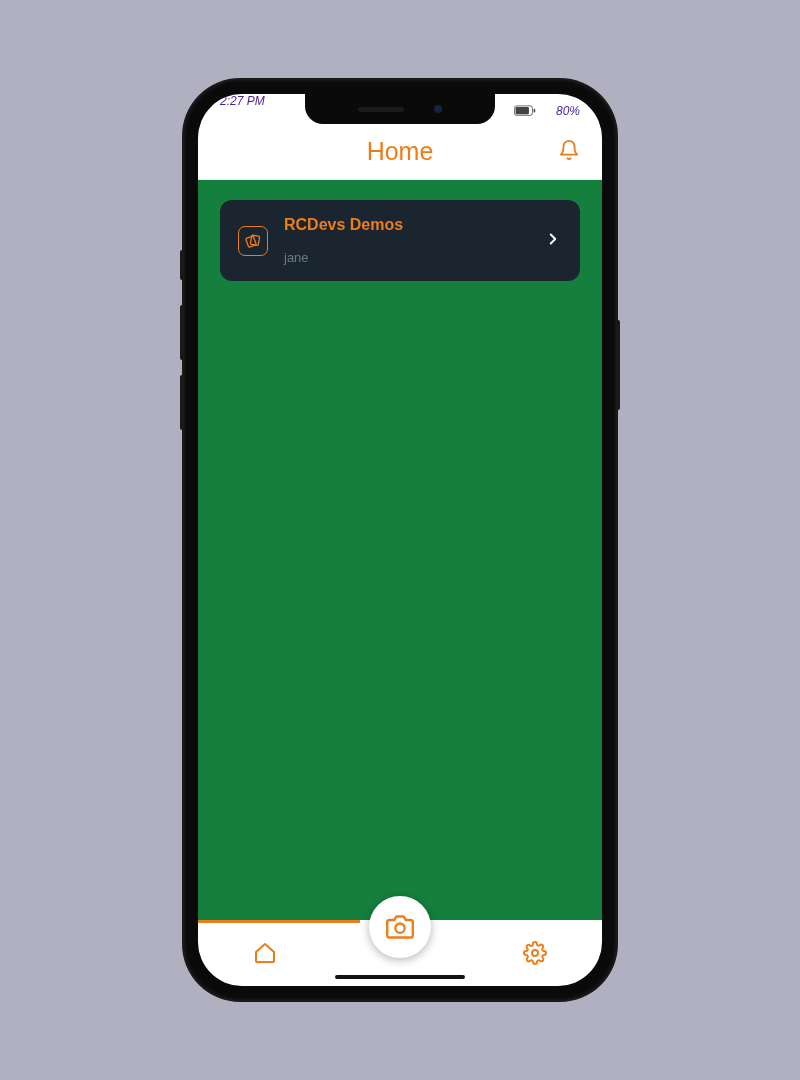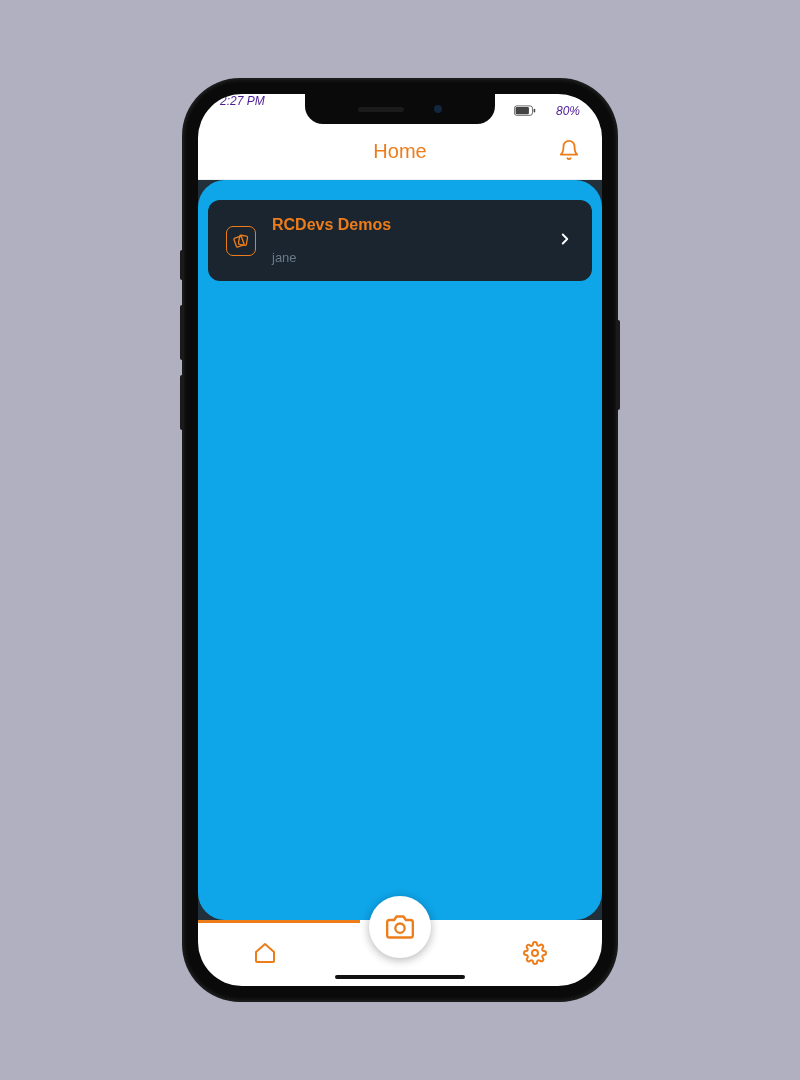--- a/index.html
+++ b/index.html
@@ -84,36 +84,35 @@
     height: 56px;
     background: #ffffff;
     display:flex;
     align-items:center;
     justify-content:center;
     position:relative;
     border-bottom: 1px solid #eee;
   }
   .header-title {
     color: #ed7d1a;
-    font-size: 20px;
+    font-size: 25px;
     font-weight: 500;
   }
   .header-bell {
     position: absolute;
     right: 22px;
     top: 50%;
     transform: translateY(-50%);
     color: #ed7d1a;
   }
   .content {
     flex: 1;
-    background: #0ea5e9;
-    padding: 20px 10px;
+    background: #15803d;
+    padding: 20px 22px;
     overflow:hidden;
-    border-radius:27px;
   }
   .card {
     background: #1a2530;
     border-radius: 12px;
     padding: 16px 18px;
     display:flex;
     align-items:center;
     gap:16px;
   }
   .card-icon-box {

